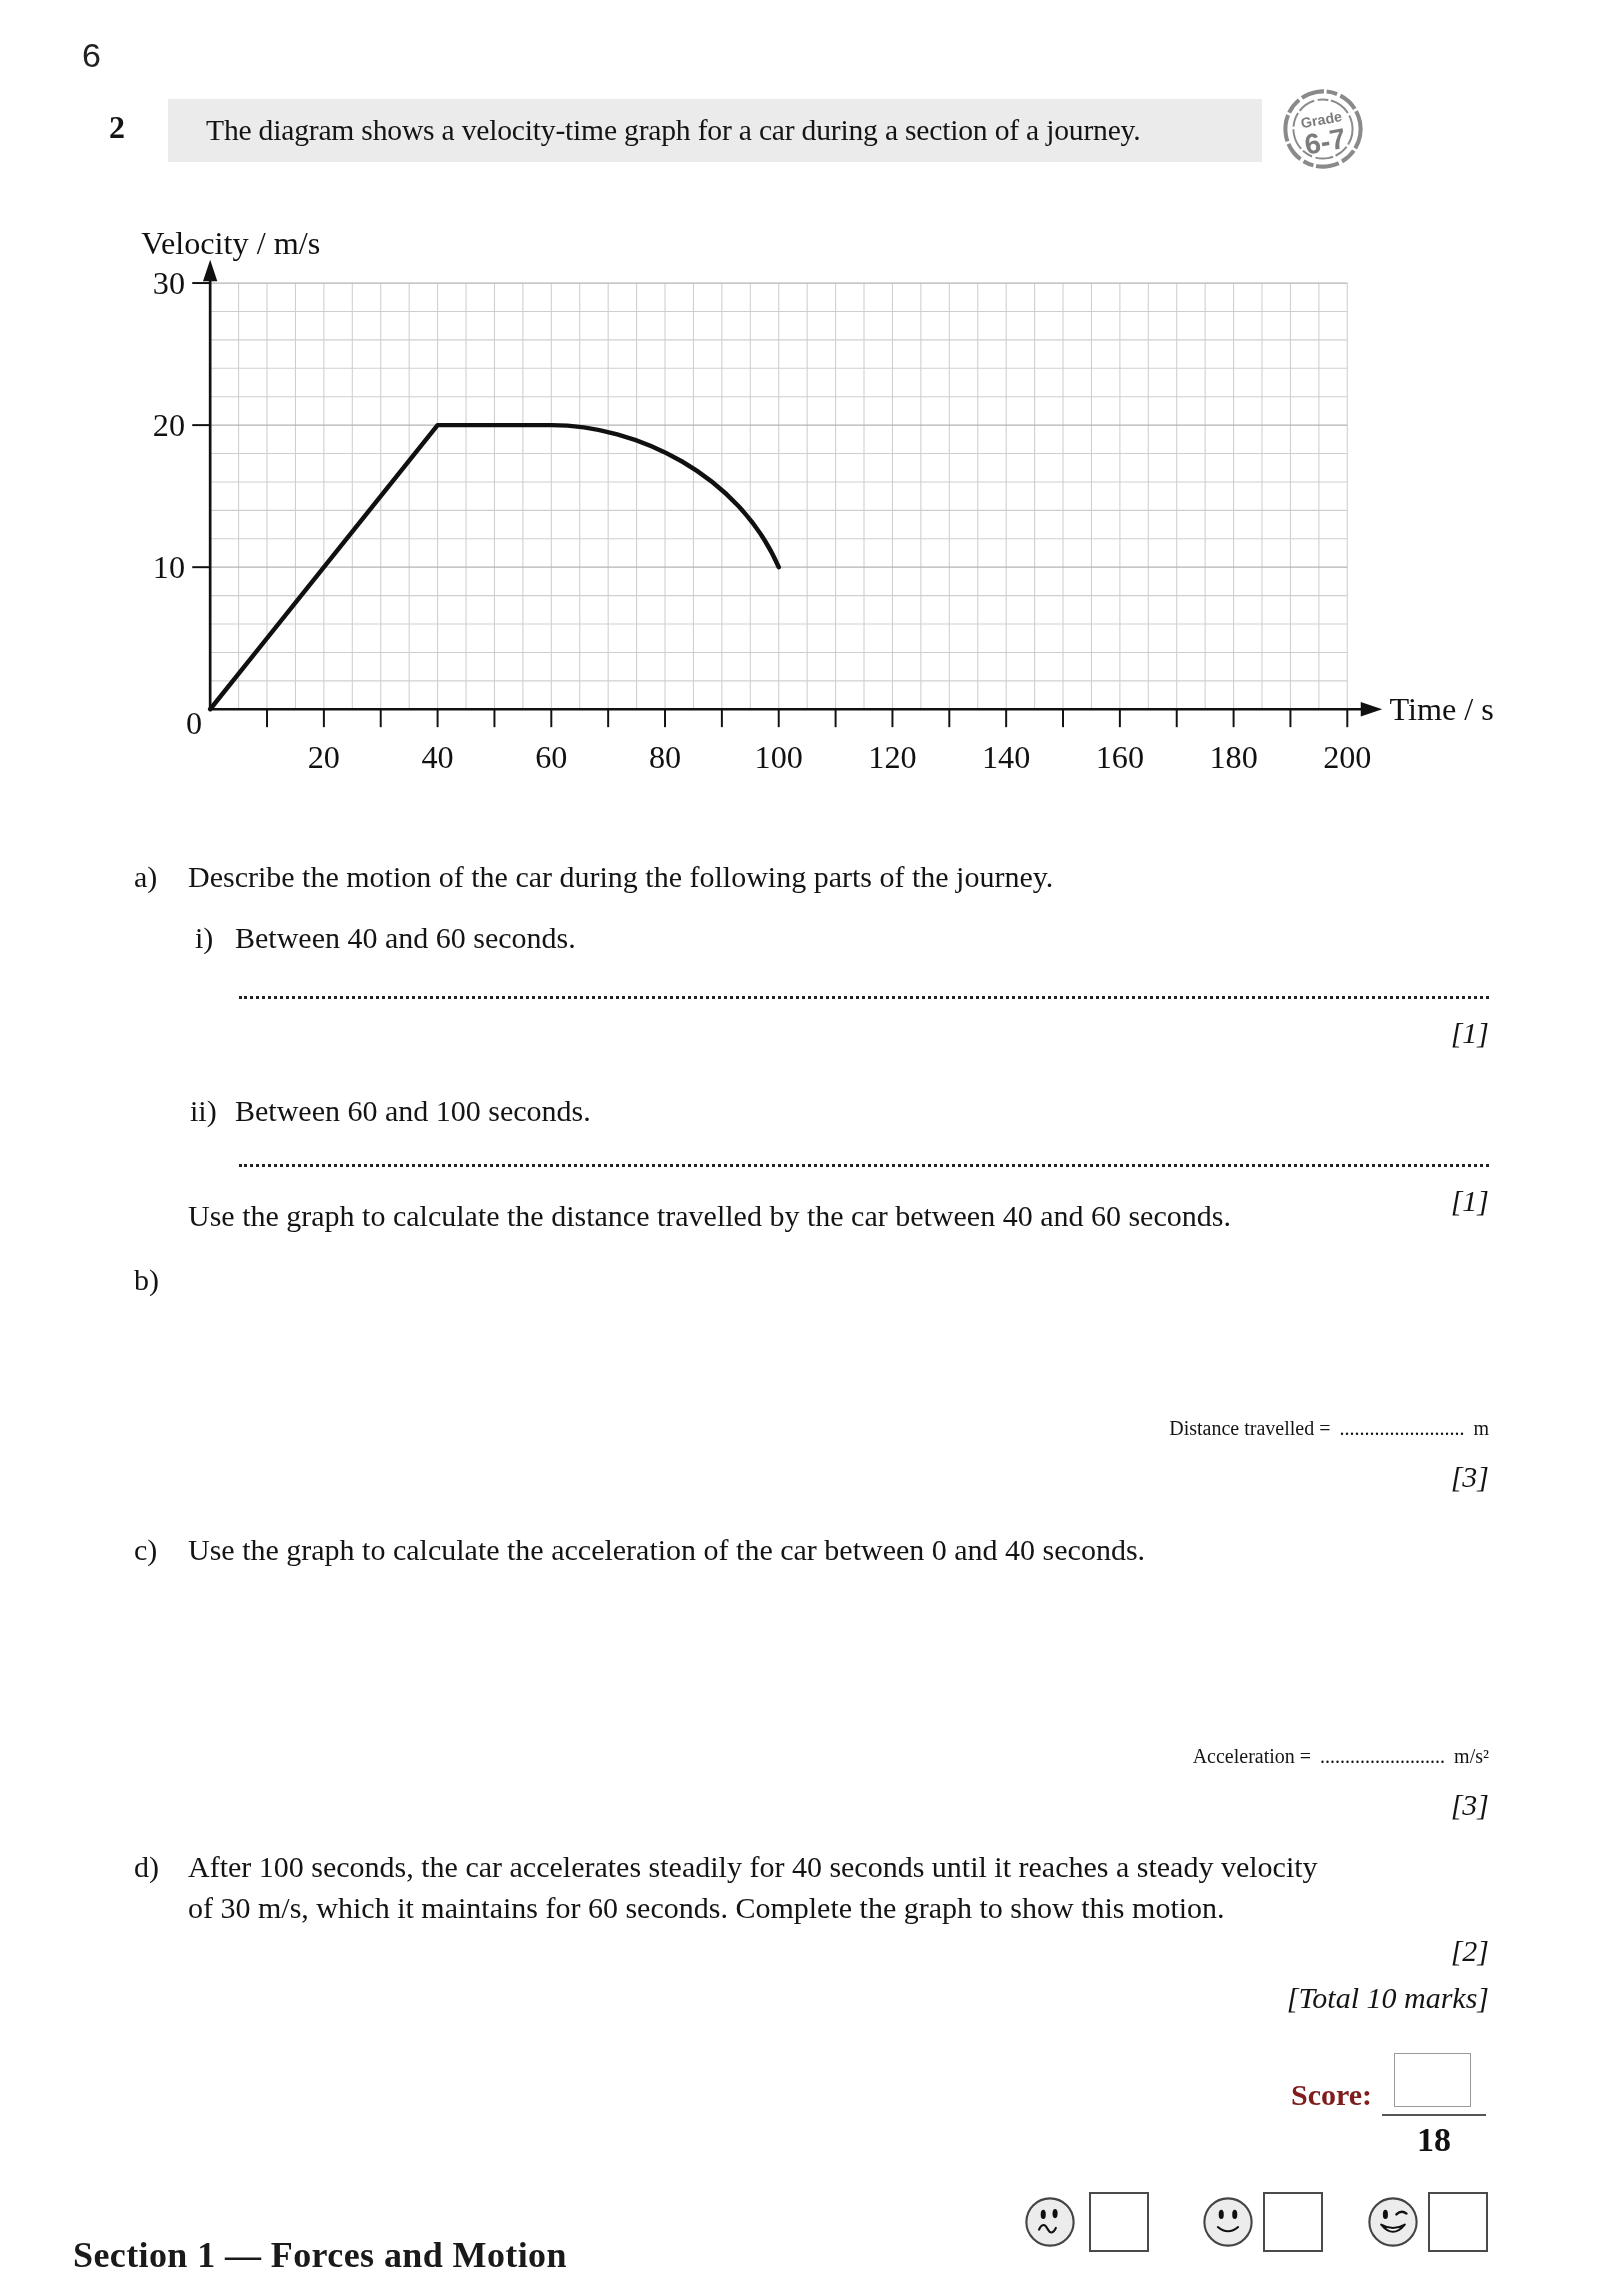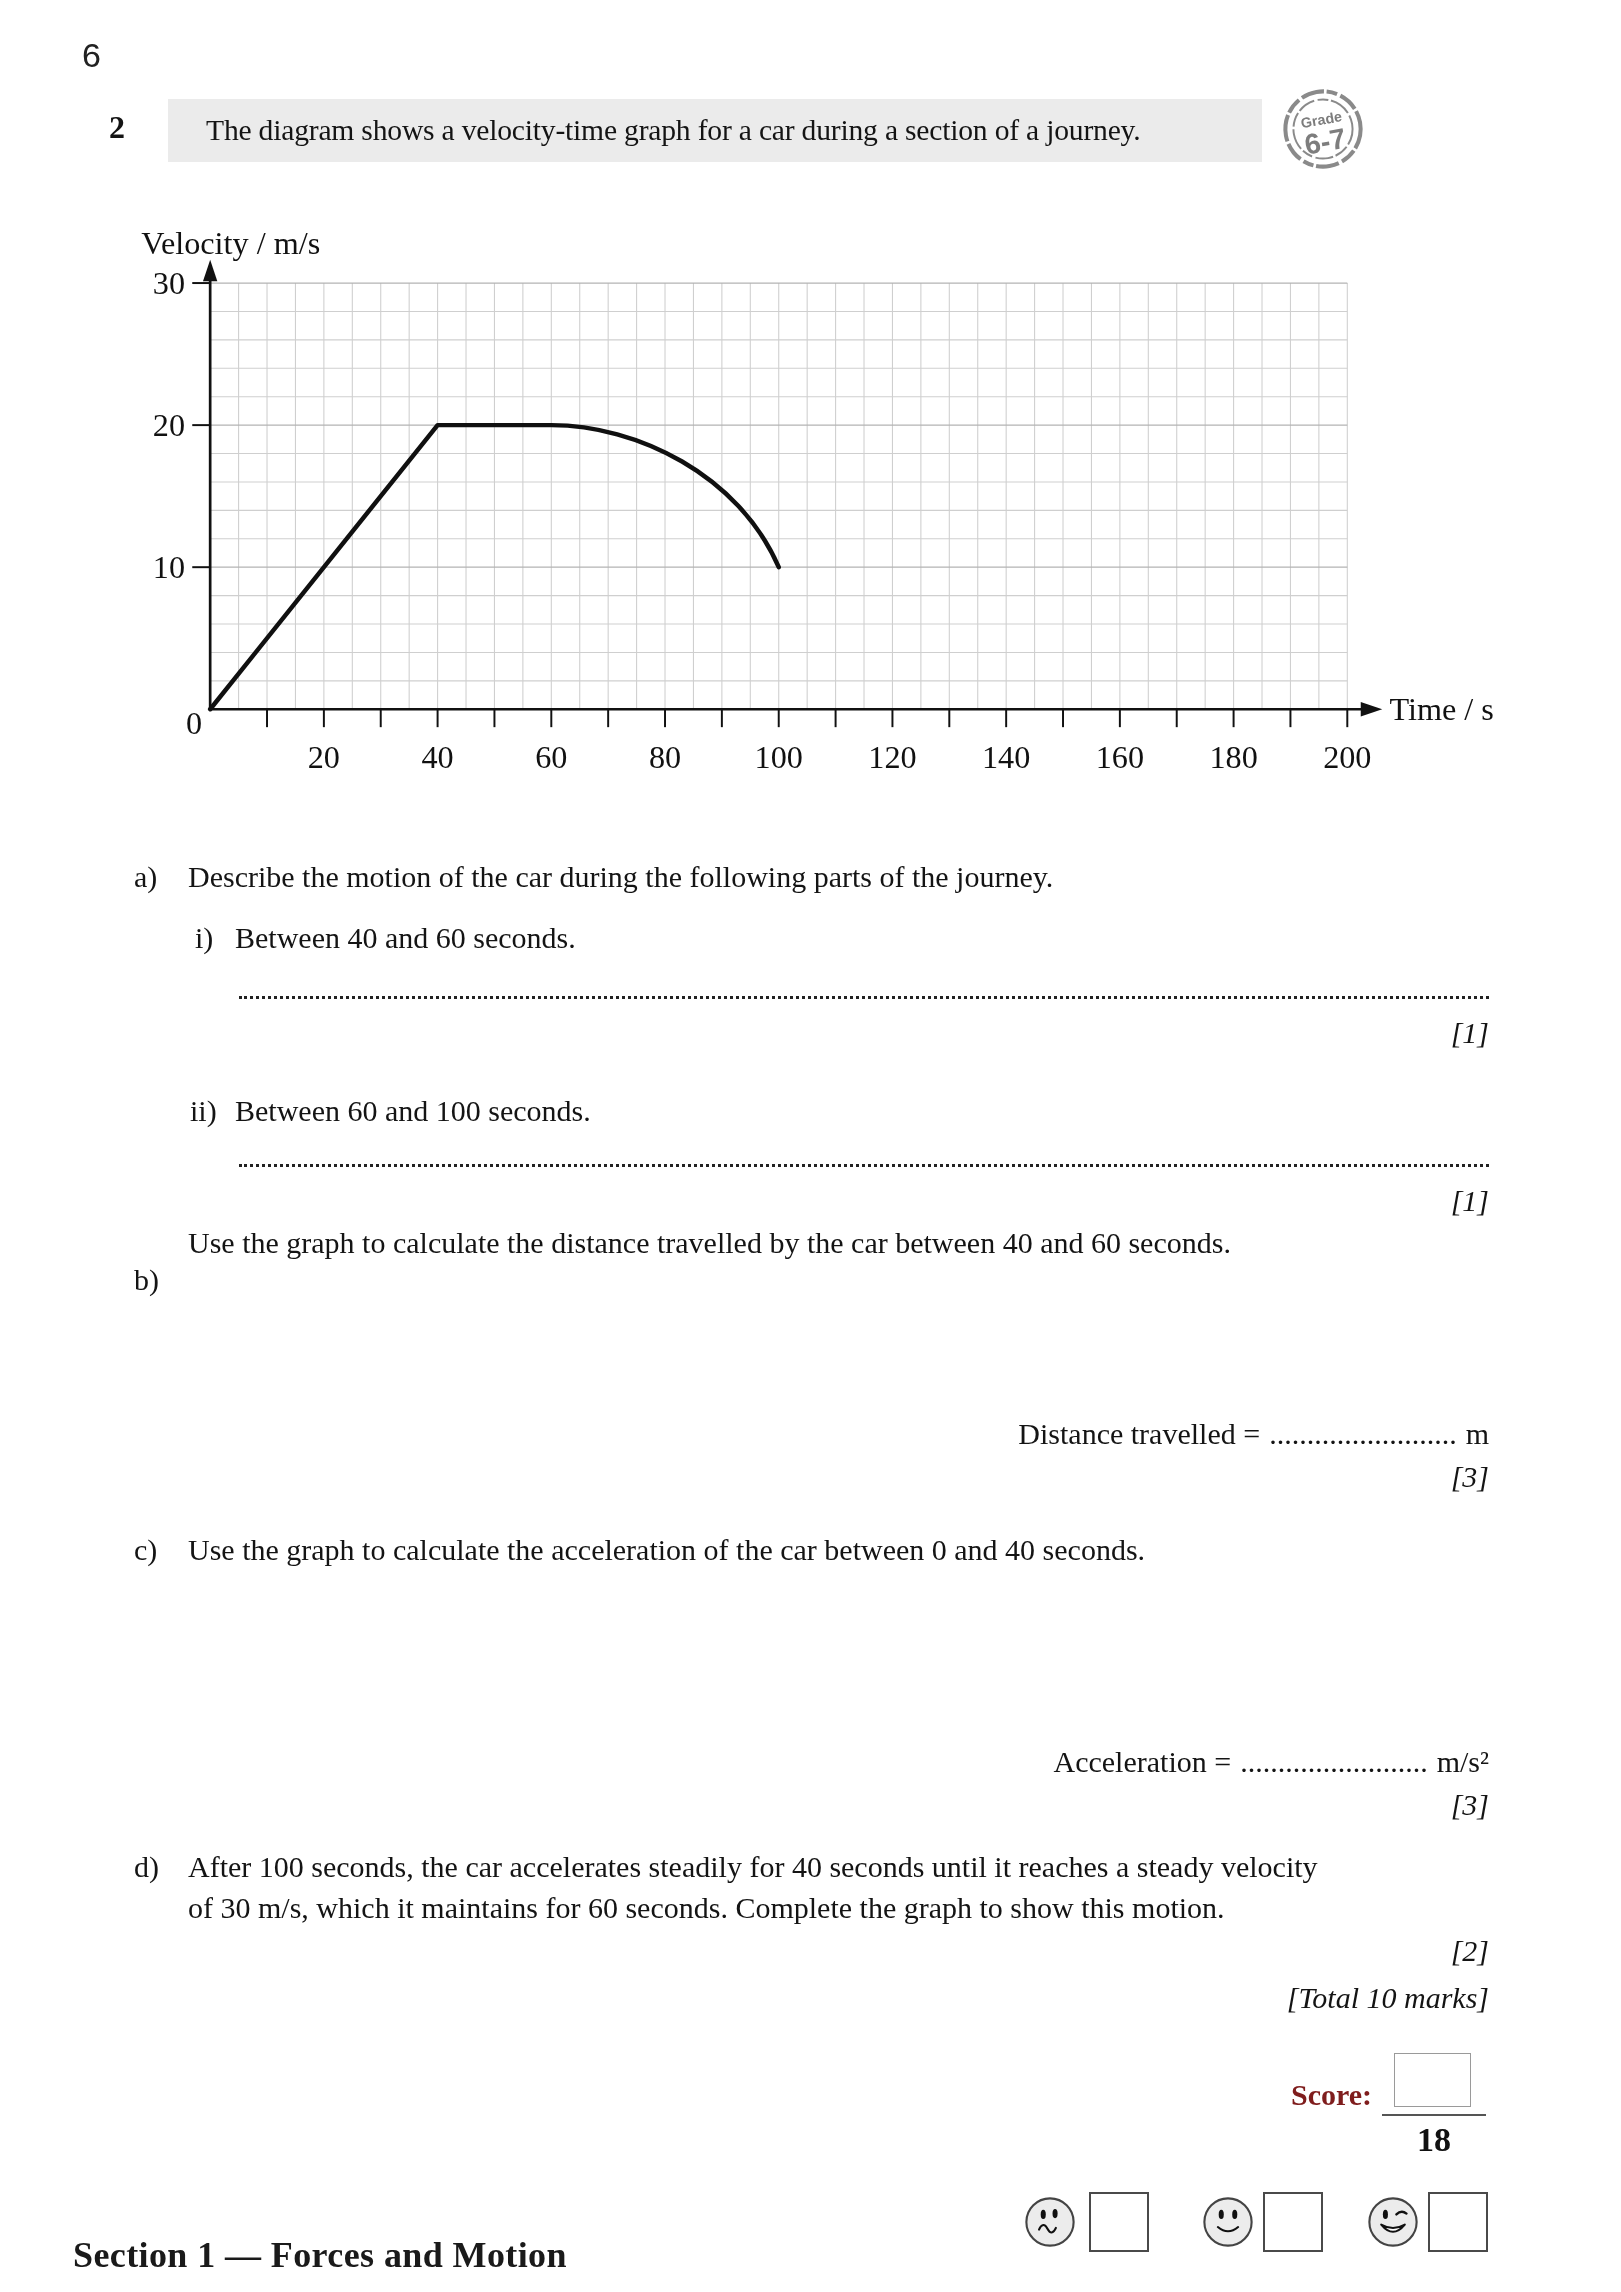--- a/index.html
+++ b/index.html
@@ -10,21 +10,21 @@
   .pageno{left:82px;top:36px;font-size:34px;color:#222;}
   .qnum{left:109px;top:109px;font-size:32px;font-weight:bold;}
   .qintro-box{left:168px;top:99px;width:1094px;height:63px;background:#ebebeb;}
   .qintro-text{left:206px;top:99px;width:1057px;height:49px;line-height:63px;
                font-size:29.6px;letter-spacing:-0.2px;white-space:nowrap;}
   .stamp{left:1280px;top:86px;width:86px;height:86px;}
   .body-label{font-size:30px;}
   .body-text{font-size:30px;font-family:Liberation Serif, serif;}
   .dotline{border-top:3.6px dotted #222;height:0;}
   .marks{font-size:30px;font-style:italic;text-align:right;}
-  .ansline{font-size:30px;text-align:left;white-space:nowrap;}
+  .ansline{font-size:20px;text-align:left;white-space:nowrap;}
   .ansline .dots{margin:0 9px;}
   .score-label{font-size:30px;font-weight:bold;color:#7f1d1d;text-align:right;}
   .score-box{width:75px;height:52px;background:#fff;border:1.8px solid #9a9a9a;}
   .score-line{width:104px;border-top:2.7px solid #555;height:0;}
   .score-max{width:104px;text-align:center;font-size:34px;font-weight:bold;color:#111;}
   .footer{left:73px;top:2234px;font-size:36px;font-weight:bold;color:#1a1a1a;letter-spacing:0.4px;}
   .checkbox{width:56px;height:56px;background:#fff;border:2.7px solid #4a4a4a;}
   svg text{font-family:"Liberation Serif",serif;fill:#111;}
 </style>
 </head>
@@ -158,21 +158,21 @@
   <div class="abs body-text" style="left:235px;top:921px;">Between 40 and 60 seconds.</div>
   <div class="abs dotline" style="left:239px;top:996px;width:1250px;"></div>
   <div class="abs marks" style="right:132px;top:1016px;">[1]</div>
 
   <div class="abs body-label" style="left:190px;top:1094px;">ii)</div>
   <div class="abs body-text" style="left:235px;top:1094px;">Between 60 and 100 seconds.</div>
   <div class="abs dotline" style="left:239px;top:1164px;width:1250px;"></div>
   <div class="abs marks" style="right:132px;top:1184px;">[1]</div>
 
   <div class="abs body-label" style="left:134px;top:1263px;">b)</div>
-  <div class="abs body-text" style="left:188px;top:1226px;text-align:right;">Use the graph to calculate the distance travelled by the car between 40 and 60 seconds.</div>
+  <div class="abs body-text" style="left:188px;top:1199px;text-align:right;">Use the graph to calculate the distance travelled by the car between 40 and 60 seconds.</div>
   <div class="abs ansline" style="right:132px;top:1417px;">
     <span>Distance travelled =</span><span class="dots">.........................</span><span>m</span>
   </div>
   <div class="abs marks" style="right:132px;top:1460px;">[3]</div>
 
   <div class="abs body-label" style="left:134px;top:1533px;">c)</div>
   <div class="abs body-text" style="left:188px;top:1533px;">Use the graph to calculate the acceleration of the car between 0 and 40 seconds.</div>
   <div class="abs ansline" style="right:132px;top:1745px;">
     <span>Acceleration =</span><span class="dots">.........................</span><span>m/s²</span>
   </div>

